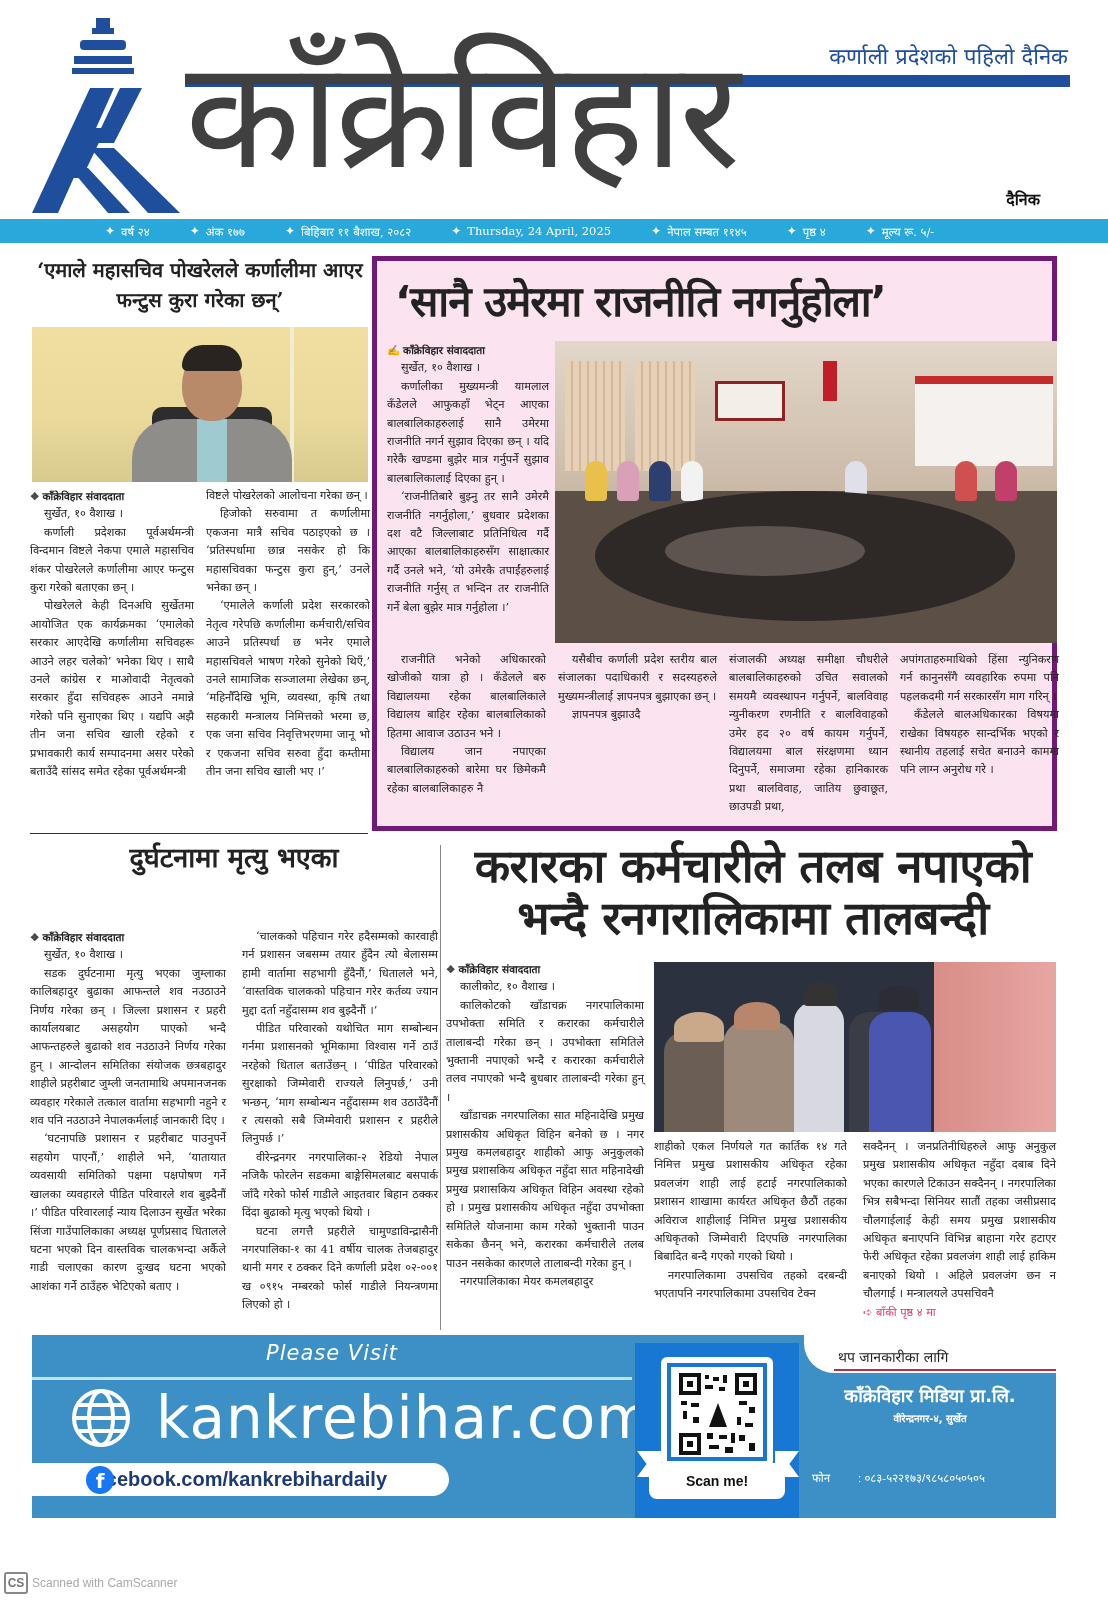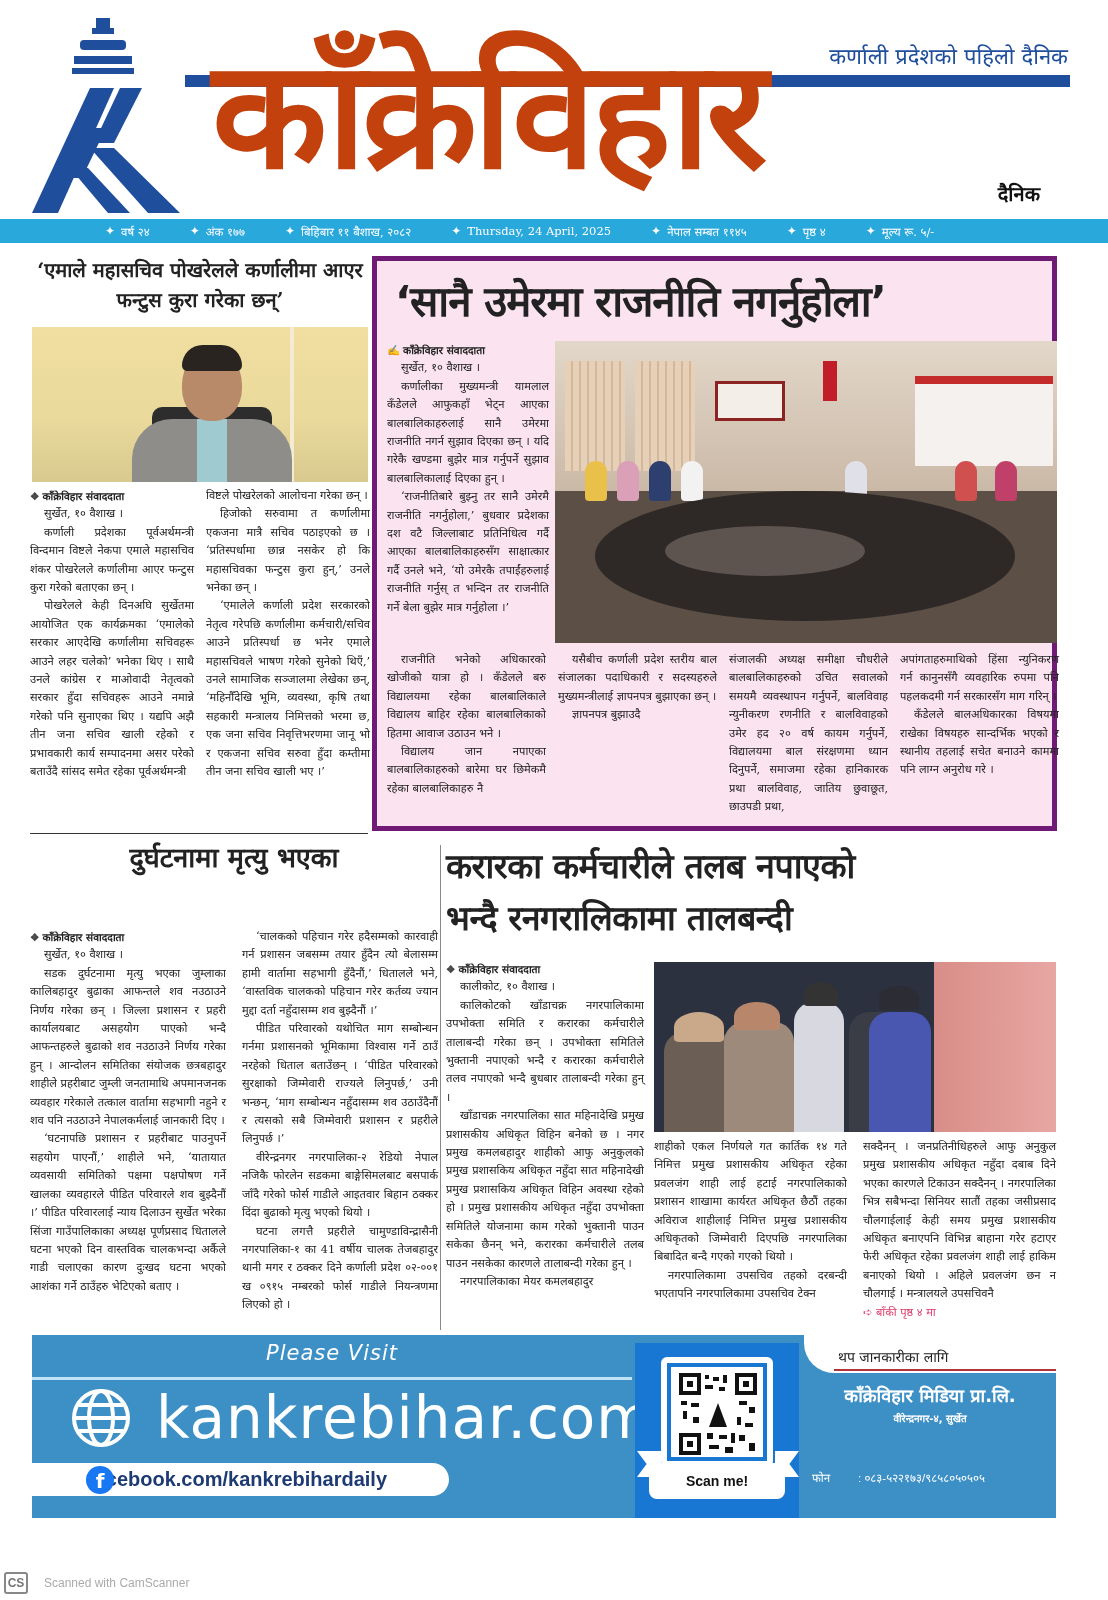--- a/index.html
+++ b/index.html
@@ -2,24 +2,24 @@
 <html><head>
 <meta charset="utf-8">
 <style>
   * { box-sizing: border-box; margin: 0; padding: 0; }
   html, body { width: 1108px; height: 1600px; background: #ffffff; overflow: hidden; }
   body { font-family: "DejaVu Serif", serif; color: #222; position: relative; }
 
   
   .masthead { position: absolute; left: 0; top: 0; width: 1108px; height: 218px; }
   .logo-mark { position: absolute; left: 30px; top: 18px; width: 160px; height: 195px; }
-  .logo-title { position: absolute; left: 185px; top: 20px; font-family: "DejaVu Sans", sans-serif; font-weight: bold; font-size: 150px; line-height: 190px; color: #c2410c; letter-spacing: -4px; margin-left: 27px; }
+  .logo-title { position: absolute; left: 185px; top: 20px; font-family: "DejaVu Sans", sans-serif; font-weight: normal; font-size: 150px; line-height: 190px; color: #404040; letter-spacing: -4px; }
   .title-bar { position: absolute; left: 185px; top: 75px; width: 885px; height: 12px; background: #1f4e9c; }
   .tagline { position: absolute; right: 40px; top: 40px; font-family: "DejaVu Sans", sans-serif; font-size: 22px; color: #1f4e9c; }
-  .daily-label { position: absolute; right: 68px; top: 180px; font-family: "DejaVu Sans", sans-serif; font-weight: bold; font-size: 20px; color: #111; }
+  .daily-label { position: absolute; right: 68px; top: 188px; font-family: "DejaVu Sans", sans-serif; font-weight: bold; font-size: 16px; color: #111; }
 
   .info-bar { position: absolute; left: 0; top: 219px; width: 1108px; height: 24px; background: #29a8dc; display: flex; align-items: center; padding-left: 105px; gap: 0; font-size: 11.5px; color: #fff; }
   .info-bar .item { display: flex; align-items: center; margin-right: 40px; white-space: nowrap; }
   .info-bar .star { margin-right: 6px; font-size: 12px; }
 
   
   .a1 { position: absolute; left: 30px; top: 255px; width: 340px; }
   .a1-headline { font-family: "DejaVu Serif", serif; font-size: 20px; line-height: 30px; text-align: center; color: #222; font-weight: bold; }
   .a1-photo { position: absolute; left: 2px; top: 72px; width: 336px; height: 155px; background: linear-gradient(180deg, #f0dfa0 0%, #e9d99b 60%, #d8c98e 100%); overflow: hidden; }
   .photo-person-head { position: absolute; left: 150px; top: 22px; width: 60px; height: 72px; border-radius: 50% 50% 45% 45%; background: #b98a6a; }
@@ -54,21 +54,21 @@
   .a2-photo .people { position: absolute; top: 120px; width: 22px; height: 40px; border-radius: 11px 11px 4px 4px; }
   .a2-cols { position: absolute; left: 10px; top: 390px; width: 672px; display: grid; grid-template-columns: repeat(4, 1fr); column-gap: 12px; font-size: 11.2px; line-height: 18.4px; text-align: justify; }
 
   
   .a3 { position: absolute; left: 30px; top: 838px; width: 408px; }
   .a3-headline { font-family: "DejaVu Sans", sans-serif; font-size: 27px; line-height: 40px; text-align: center; color: #222; font-weight: bold; }
   .a3 .cols2 { left: 0; top: 90px; width: 408px; column-gap: 16px; }
 
   
   .a4 { position: absolute; left: 446px; top: 840px; width: 614px; }
-  .a4-headline { font-family: "DejaVu Sans", sans-serif; font-size: 34px; line-height: 52px; color: #222; font-weight: bold; letter-spacing: -0.5px; }
+  .a4-headline { font-family: "DejaVu Sans", sans-serif; font-size: 46px; line-height: 52px; text-align: center; color: #222; font-weight: bold; letter-spacing: -0.5px; }
   .a4-col1 { position: absolute; left: 0; top: 120px; width: 198px; font-size: 11.2px; line-height: 18.4px; text-align: justify; }
   .a4-photo { position: absolute; left: 208px; top: 122px; width: 402px; height: 170px; background: #2c3140; overflow: hidden; }
   .a4-photo .door { position: absolute; left: 280px; top: 0; width: 122px; height: 170px; background: linear-gradient(90deg, #d88d88, #e8a6a2); }
   .a4-photo .cap { position: absolute; border-radius: 50% 50% 10% 10%; }
   .a4-photo .coat { position: absolute; border-radius: 20px 20px 0 0; }
   .a4-cols { position: absolute; left: 208px; top: 298px; width: 402px; display: grid; grid-template-columns: 1fr 1fr; column-gap: 16px; font-size: 11.2px; line-height: 18.4px; text-align: justify; }
   .continued { color: #d93d6b; }
 
   
   .ad { position: absolute; left: 32px; top: 1335px; width: 1024px; height: 183px; background: #3d90c6; overflow: hidden; }
@@ -93,21 +93,21 @@
   .ad-right { position: absolute; left: 772px; top: 0; width: 252px; height: 183px; }
   .more-info-tab { position: absolute; left: 0; top: 0; width: 252px; height: 38px; background: #fff; border-radius: 0 0 0 30px; }
   .more-info-label { position: absolute; left: 34px; top: 12px; font-family: "DejaVu Sans", sans-serif; font-size: 14px; color: #222; }
   .more-info-rule { position: absolute; left: 30px; top: 34px; width: 222px; height: 2px; background: #b0333b; }
   .company-name { position: absolute; left: 0; top: 48px; width: 252px; text-align: center; font-family: "DejaVu Sans", sans-serif; font-weight: bold; font-size: 18px; color: #fff; }
   .company-address { position: absolute; left: 0; top: 76px; width: 252px; text-align: center; font-family: "DejaVu Sans", sans-serif; font-weight: bold; font-size: 10px; color: #fff; }
   .contact-rows { position: absolute; left: 8px; top: 96px; width: 244px; font-family: "Liberation Sans", sans-serif; font-size: 11.5px; color: #fff; line-height: 15px; }
   .contact-row { display: flex; margin-top: 40px; }
   .contact-key { width: 46px; }
 
-  .camscanner { position: absolute; left: 4px; top: 1572px; display: flex; align-items: center; gap: 16px; }
+  .camscanner { position: absolute; left: 4px; top: 1572px; display: flex; align-items: center; gap: 4px; }
   .cs-badge { width: 24px; height: 22px; border: 2px solid #888; border-radius: 3px; font-family: "Liberation Sans", sans-serif; font-weight: bold; font-size: 12px; color: #777; text-align: center; line-height: 18px; }
   .cs-text { font-family: "Liberation Sans", sans-serif; font-size: 12px; color: #aaa; }
 </style>
 </head>
 <body>
 
 <header class="masthead">
   <svg class="logo-mark" viewBox="0 0 160 195">
     <rect x="66" y="0" width="14" height="10" fill="#1f4e9c"></rect>
     <rect x="62" y="10" width="22" height="6" fill="#1f4e9c"></rect>

